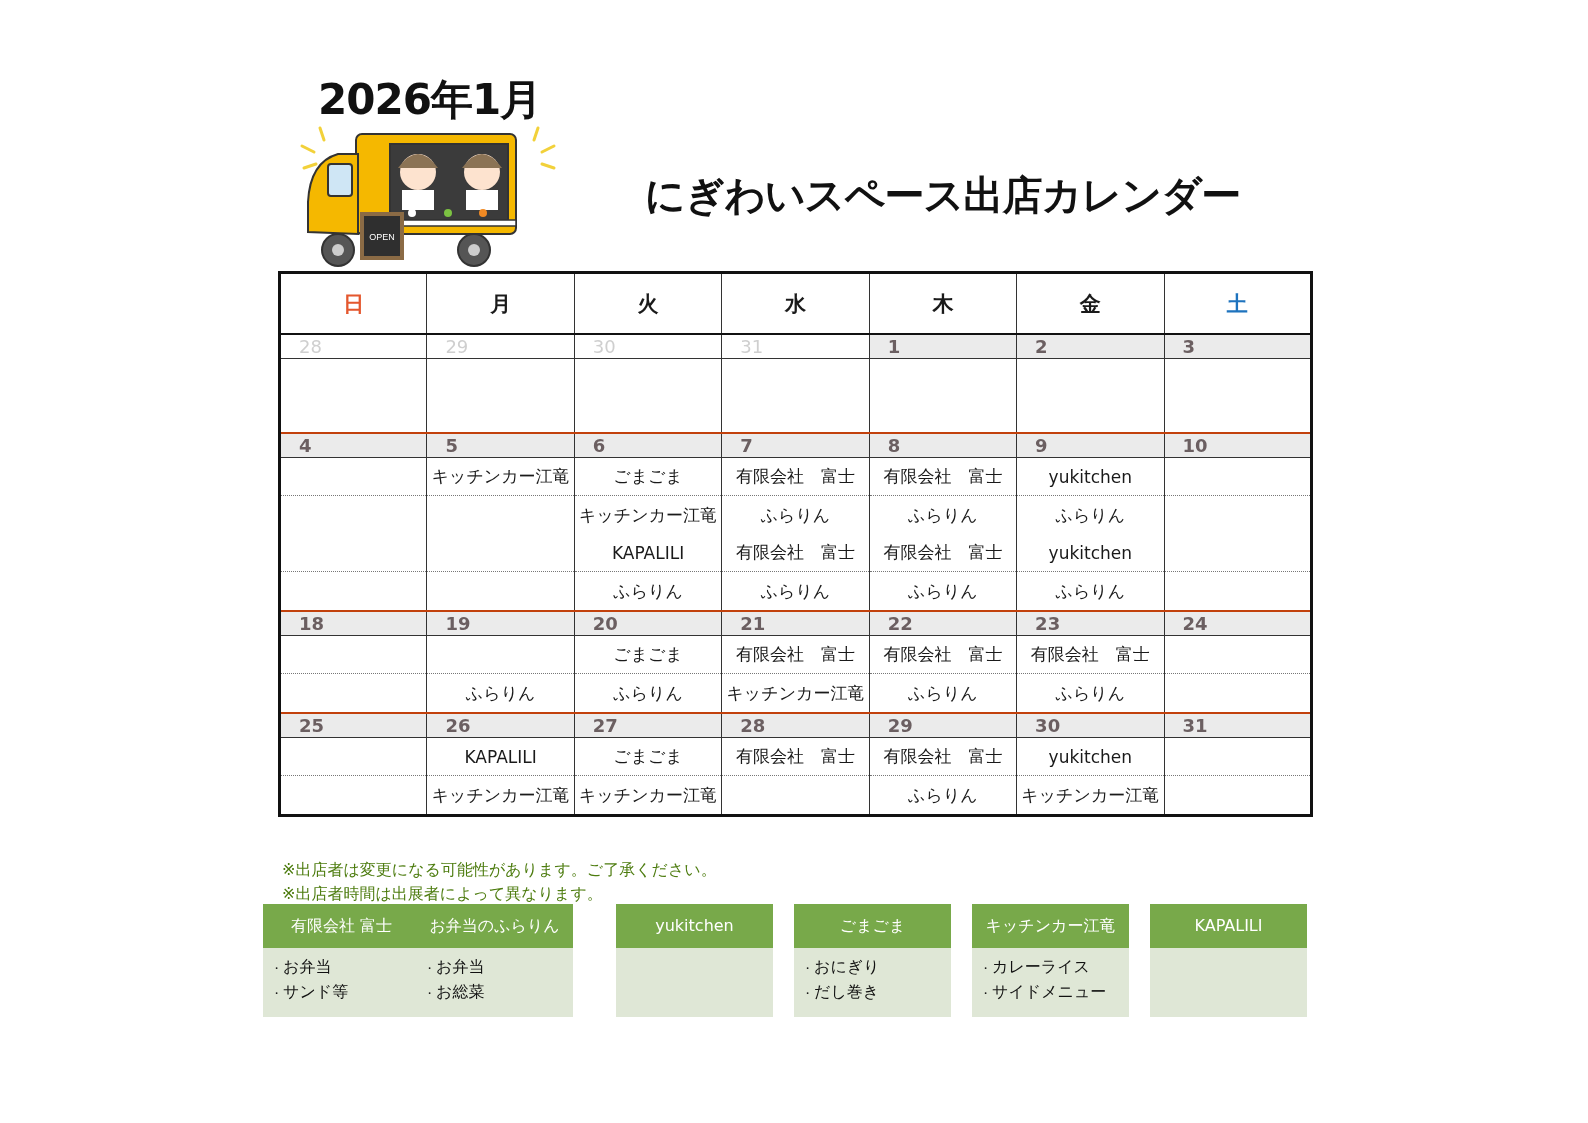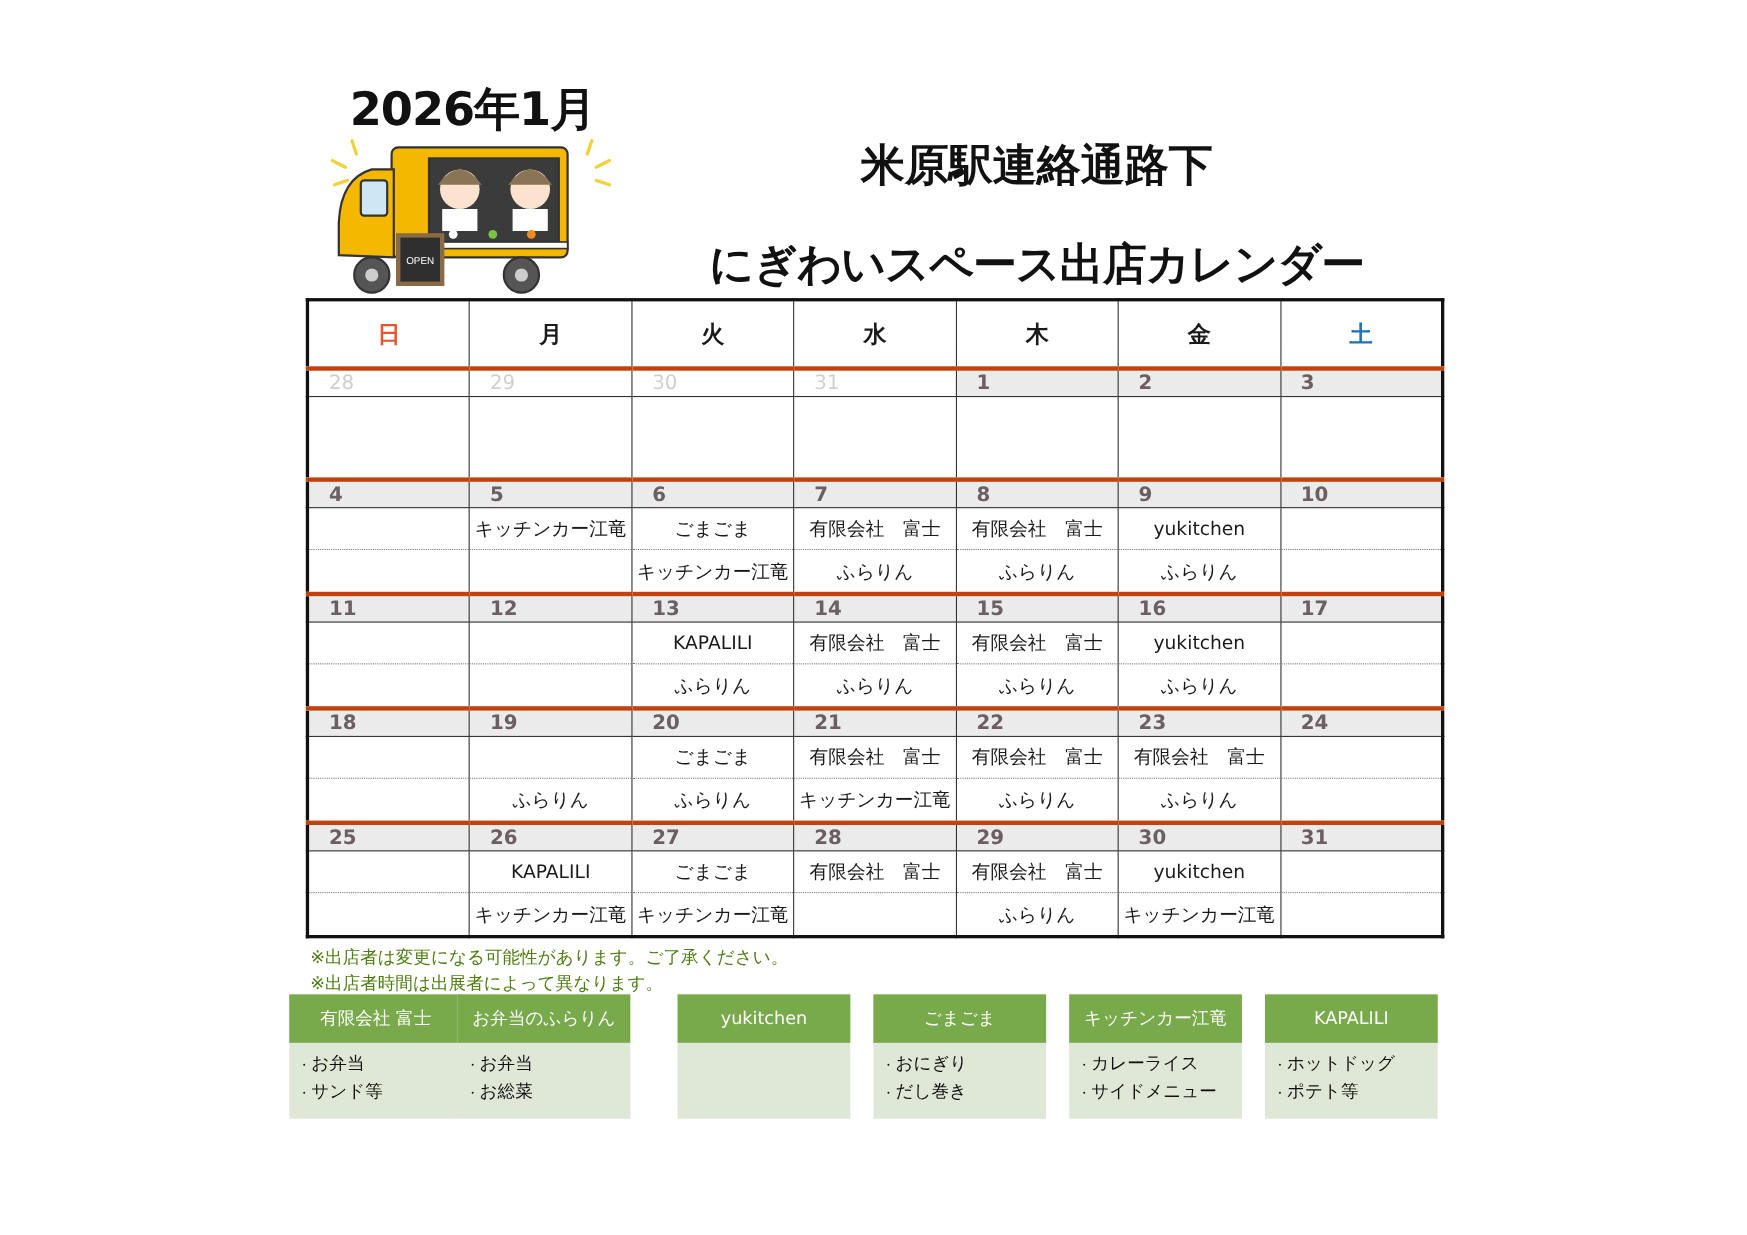--- a/index.html
+++ b/index.html
@@ -14,21 +14,21 @@
   .truck { position: absolute; left: 298px; top: 122px; width: 262px; height: 150px; }
 
   table.cal { position: absolute; left: 278px; top: 271px; width: 1035px; border-collapse: collapse;
               table-layout: fixed; border: 3px solid #111; }
   table.cal td, table.cal th { border-left: 1.5px solid #333; border-right: 1.5px solid #333; padding: 0; }
   table.cal th { height: 59px; font-size: 21px; font-weight: bold; background: #fff;
                  border-bottom: 2px solid #111; }
   th.sun { color: #e4572e; }
   th.sat { color: #1e73be; }
   tr.daterow td { height: 23px; background: #ebebeb; font-size: 18px; font-weight: bold; color: #6b5f61;
-                  padding-left: 18px; border-top: 4px solid #c2410c; border-bottom: 1.5px solid #333; vertical-align: middle; }
+                  padding-left: 18px; border-top: 2px solid #c2410c; border-bottom: 1.5px solid #333; vertical-align: middle; }
   tr.daterow td.other { background: #fff; color: #cfcfcf; font-weight: normal; }
   tr.empty td { height: 73px; }
   tr.slot1 td { height: 37px; border-bottom: 1px dotted #777; font-size: 17px; text-align: center; vertical-align: middle; white-space: nowrap; overflow: hidden; }
   tr.slot2 td { height: 38px; font-size: 17px; text-align: center; vertical-align: middle; white-space: nowrap; overflow: hidden; }
 
   .notes { position: absolute; left: 282px; top: 845px; font-size: 16px; color: #4d7c0f; line-height: 24px; margin-top: 13px; }
 
   .legend { position: absolute; top: 904px; width: 157px; height: 113px; background: #dfe7d6; }
   .legend .head { height: 44px; background: #78a94a; color: #fff; font-size: 16px; text-align: center;
                   line-height: 44px; white-space: nowrap; }
@@ -65,21 +65,20 @@
   <rect x="90" y="98" width="128" height="6" fill="#fff" stroke="#333" stroke-width="1.5"></rect>
   <circle cx="40" cy="128" r="16" fill="#555" stroke="#333" stroke-width="2"></circle>
     <circle cx="40" cy="128" r="6" fill="#ccc"></circle>
   <circle cx="176" cy="128" r="16" fill="#555" stroke="#333" stroke-width="2"></circle>
     <circle cx="176" cy="128" r="6" fill="#ccc"></circle>
   <rect x="64" y="92" width="40" height="44" fill="#2f2f2f" stroke="#8b6b45" stroke-width="4"></rect>
   <text x="84" y="118" font-size="9" fill="#fff" text-anchor="middle" font-family="Liberation Sans, sans-serif">OPEN</text>
 </svg>
 
 <div class="page-title">
-  <div class="l1">米原駅連絡通路下</div>
   <div class="l2">にぎわいスペース出店カレンダー</div>
 </div>
 
 <table class="cal">
   <thead>
     <tr>
       <th class="sun">日</th>
       <th>月</th>
       <th>火</th>
       <th>水</th>
@@ -130,29 +129,20 @@
     <tr class="slot2">
       <td></td>
       <td></td>
       <td>キッチンカー江竜</td>
       <td>ふらりん</td>
       <td>ふらりん</td>
       <td>ふらりん</td>
       <td></td>
     </tr>
 
-    <tr class="daterow">
-      <td>11</td>
-      <td>12</td>
-      <td>13</td>
-      <td>14</td>
-      <td>15</td>
-      <td>16</td>
-      <td>17</td>
-    </tr>
     <tr class="slot1">
       <td></td>
       <td></td>
       <td>KAPALILI</td>
       <td>有限会社　富士</td>
       <td>有限会社　富士</td>
       <td>yukitchen</td>
       <td></td>
     </tr>
     <tr class="slot2">
@@ -254,17 +244,13 @@
 </div>
 <div class="legend" style="left:972px">
   <div class="head">キッチンカー江竜</div>
   <div class="items">
       <div>カレーライス</div>
       <div>サイドメニュー</div>
     </div>
 </div>
 <div class="legend" style="left:1150px">
   <div class="head">KAPALILI</div>
-  <div class="items">
-      <div>ホットドッグ</div>
-      <div>ポテト等</div>
-    </div>
 </div>
 
 </body></html>

